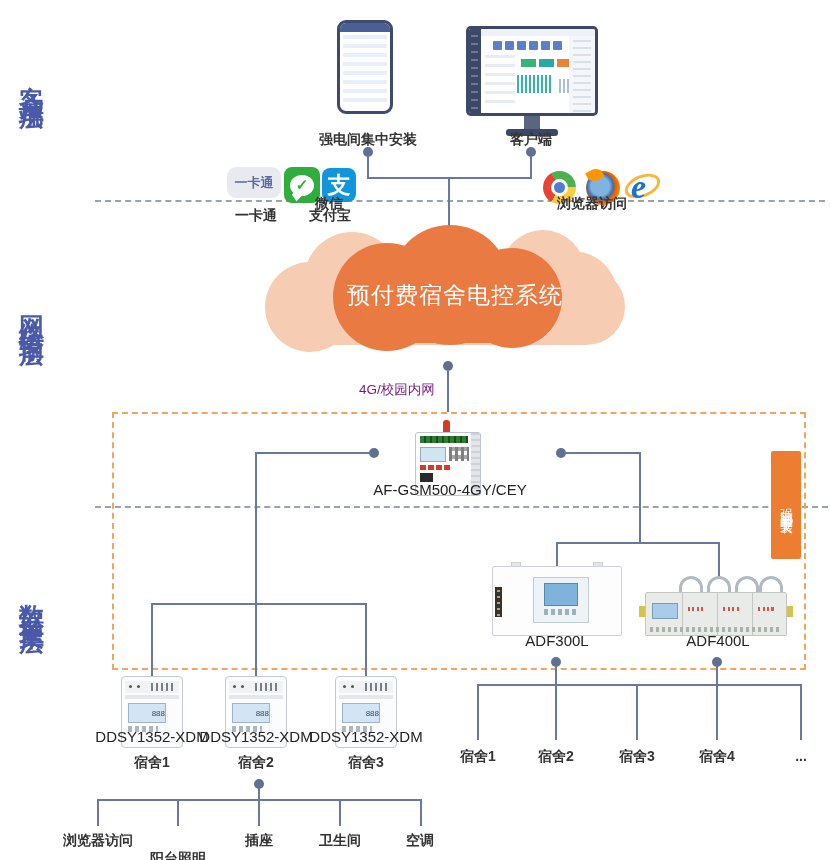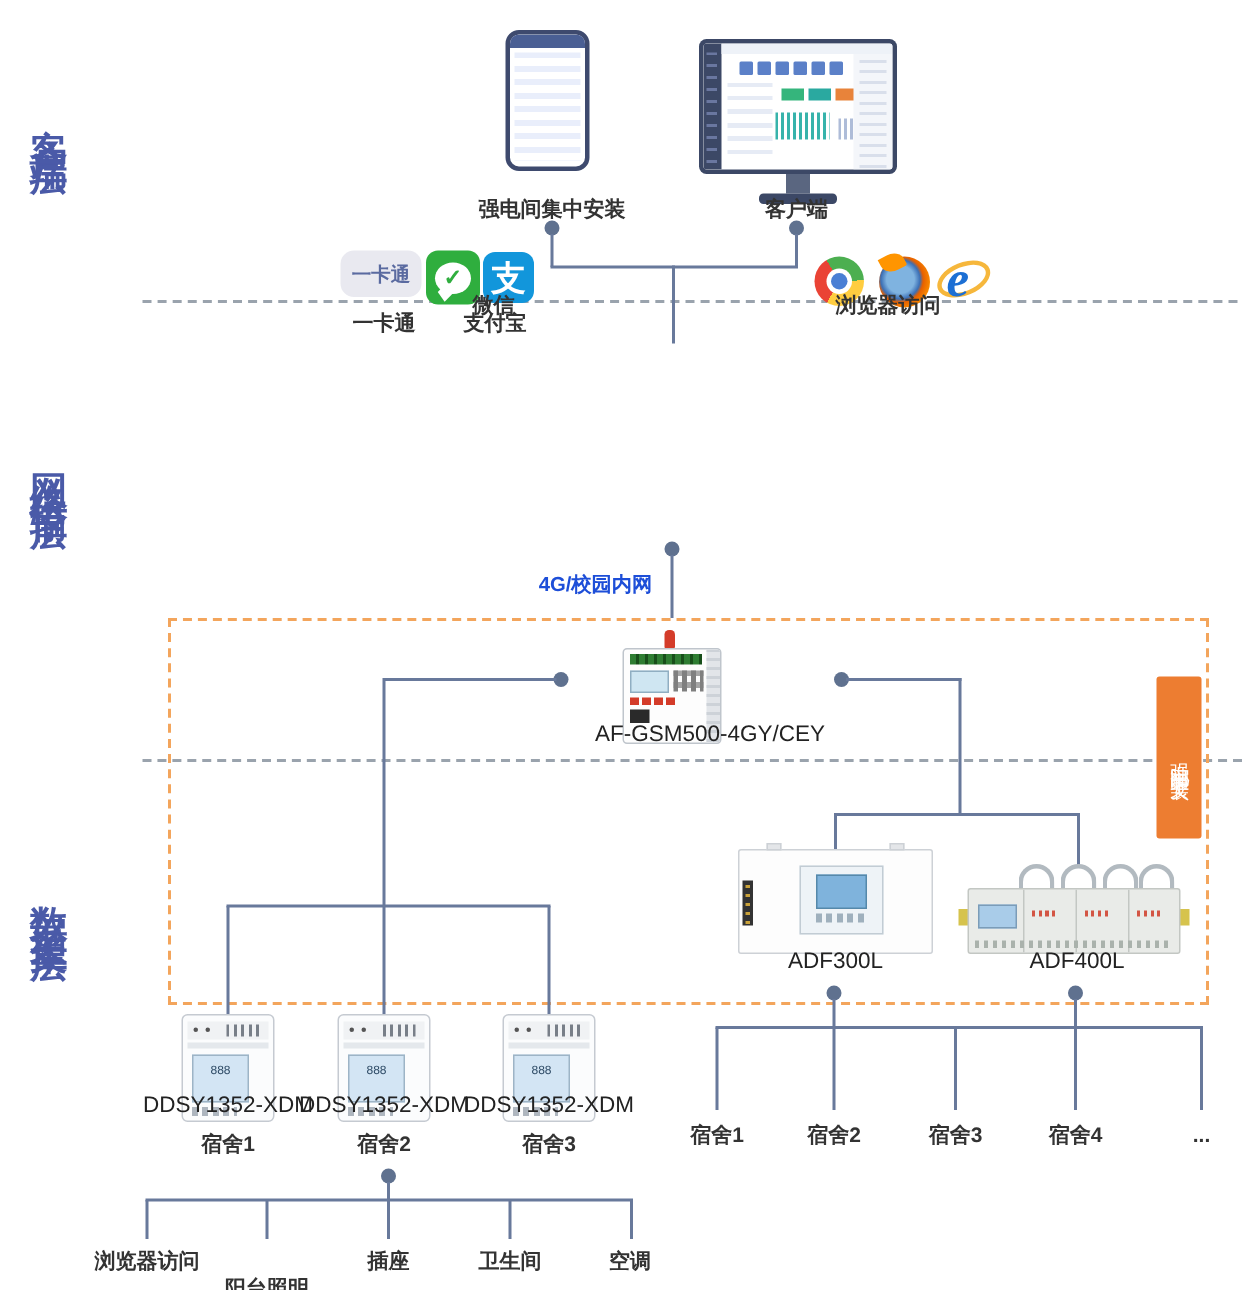--- a/index.html
+++ b/index.html
@@ -85,21 +85,21 @@
            font-family:"Liberation Serif", serif; font-style:italic; line-height:38px; }
 
   
   .collect-box { position:absolute; left:112px; top:412px; width:694px; height:258px;
                  border:2px dashed #f3a55c; }
   .install-badge { position:absolute; left:771px; top:451px; width:30px; height:108px; background:#ed7d31;
                    border-radius:2px; display:flex; align-items:center; justify-content:center;
                    writing-mode:vertical-rl; text-orientation:upright; color:#fff; font-size:13px;
                    letter-spacing:2px; font-weight:500; }
   .teal-lbl { position:absolute; left:350px; top:381px; width:94px; text-align:center;
-              color:#1d4ed8; font-size:13.5px; font-weight:700; }
+              color:#701a75; font-size:13.5px; font-weight:400; }
 
   
   .gateway { position:absolute; left:415px; top:420px; width:70px; height:78px; }
   .gw-ant { position:absolute; left:28px; top:0; width:7px; height:14px; background:#d43c2a; border-radius:3px; }
   .gw-body { position:absolute; left:0; top:12px; width:66px; height:64px; background:#fdfdfd;
              border:1.5px solid #bfc5cc; border-radius:3px; overflow:hidden; }
   .gw-body .edge { position:absolute; right:0; top:0; bottom:0; width:9px; background:#e2e5e9;
              background-image:repeating-linear-gradient(180deg,#cdd2d8 0 2px,transparent 2px 6px); }
   .gw-green { margin:3px 12px 0 4px; height:7px;
               background:repeating-linear-gradient(90deg,#2e7d32 0 4px,#174e1a 4px 6px); }
@@ -140,22 +140,22 @@
 
   
   .ddsy { position:absolute; width:62px; height:72px; background:#fbfcfd; border:1px solid #c5cad1;
           border-radius:4px; overflow:hidden; }
   .ddsy .strip1 { margin:4px 3px 0; height:12px; background:#f0f2f4; position:relative; }
   .ddsy .strip1:before { content:""; position:absolute; left:4px; top:4px; width:3px; height:3px;
           border-radius:50%; background:#555; box-shadow:8px 0 0 #555; }
   .ddsy .strip1:after { content:""; position:absolute; right:6px; top:2px; width:22px; height:8px;
           background:repeating-linear-gradient(90deg,#787f88 0 2px,transparent 2px 5px); }
   .ddsy .strip2 { margin:2px 3px 0; height:4px; background:#e4e8ec; }
-  .ddsy .lcd { margin:4px 0 0 6px; width:38px; height:32px; background:#d3e5f4; border:1px solid #9db4c6;
-          font-size:8px; color:#2e4b66; text-align:center; line-height:20px; }
+  .ddsy .lcd { margin:4px 0 0 6px; width:38px; height:20px; background:#d3e5f4; border:1px solid #9db4c6;
+          font-size:8px; color:#2e4b66; text-align:right; line-height:20px; }
   .ddsy .keys { margin:3px 0 0 6px; width:30px; height:6px;
           background:repeating-linear-gradient(90deg,#aeb6bf 0 4px,transparent 4px 7px); }
 </style>
 </head>
 <body>
 
 <div id="canvas">
 
   <div class="layer-lbl" style="left:16px; top:66px;">客户端层</div>
   <div class="layer-lbl" style="left:16px; top:296px;">网络传输层</div>
@@ -220,20 +220,32 @@
   </div>
   <div class="lbl" style="left:552px; top:195px; width:80px;">浏览器访问</div>
 
   <div class="dot" style="left:363px; top:147px;"></div>
   <div class="dot" style="left:526px; top:147px;"></div>
   <div class="line" style="left:367px; top:156px; width:2px; height:22px;"></div>
   <div class="line" style="left:530px; top:156px; width:2px; height:22px;"></div>
   <div class="line" style="left:367px; top:177px; width:165px; height:2px;"></div>
   <div class="line" style="left:448px; top:177px; width:2px; height:52px;"></div>
 
+  <div style="position:absolute; left:135px; top:228px; width:520px; height:150px;">
+    <div class="cl cl-light" style="left:130px; top:34px; width:90px; height:90px;"></div>
+    <div class="cl cl-light" style="left:169px; top:4px;  width:96px; height:96px;"></div>
+    <div class="cl cl-light" style="left:366px; top:2px;  width:84px; height:84px;"></div>
+    <div class="cl cl-light" style="left:391px; top:23px; width:92px; height:92px;"></div>
+    <div class="cl cl-light" style="left:160px; top:40px; width:330px; height:77px; border-radius:40px;"></div>
+    <div class="cl cl-main" style="left:198px; top:15px; width:108px; height:108px;"></div>
+    <div class="cl cl-main" style="left:255px; top:-3px; width:120px; height:120px;"></div>
+    <div class="cl cl-main" style="left:327px; top:20px; width:100px; height:100px;"></div>
+    <div class="cl cl-main" style="left:225px; top:55px; width:195px; height:60px; border-radius:30px;"></div>
+    <div class="cloud-title">预付费宿舍电控系统</div>
+  </div>
 
   <div class="dot" style="left:443px; top:361px;"></div>
   <div class="line" style="left:447px; top:370px; width:2px; height:42px;"></div>
   <div class="teal-lbl">4G/校园内网</div>
 
   <div class="collect-box"></div>
   <div class="install-badge">强电间集中安装</div>
 
   <div class="gateway">
     <div class="gw-ant"></div>
@@ -246,21 +258,21 @@
         </div>
       <div class="gw-btns">
           <i></i>
           <i></i>
           <i></i>
           <i></i>
         </div>
       <div class="gw-port"></div>
     </div>
   </div>
-  <div class="lbl model-lbl" style="left:350px; top:481px; width:200px;text-align:right;">AF-GSM500-4GY/CEY</div>
+  <div class="lbl model-lbl" style="left:350px; top:481px; width:200px;">AF-GSM500-4GY/CEY</div>
 
   <div class="dot" style="left:369px; top:448px;"></div>
   <div class="line" style="left:256px; top:452px; width:115px; height:2px;"></div>
   <div class="line" style="left:255px; top:452px; width:2px; height:152px;"></div>
   <div class="line" style="left:151px; top:603px; width:216px; height:2px;"></div>
   <div class="line" style="left:151px; top:604px; width:2px; height:72px;"></div>
   <div class="line" style="left:255px; top:604px; width:2px; height:72px;"></div>
   <div class="line" style="left:365px; top:604px; width:2px; height:72px;"></div>
 
   <div class="dot" style="left:556px; top:448px;"></div>

